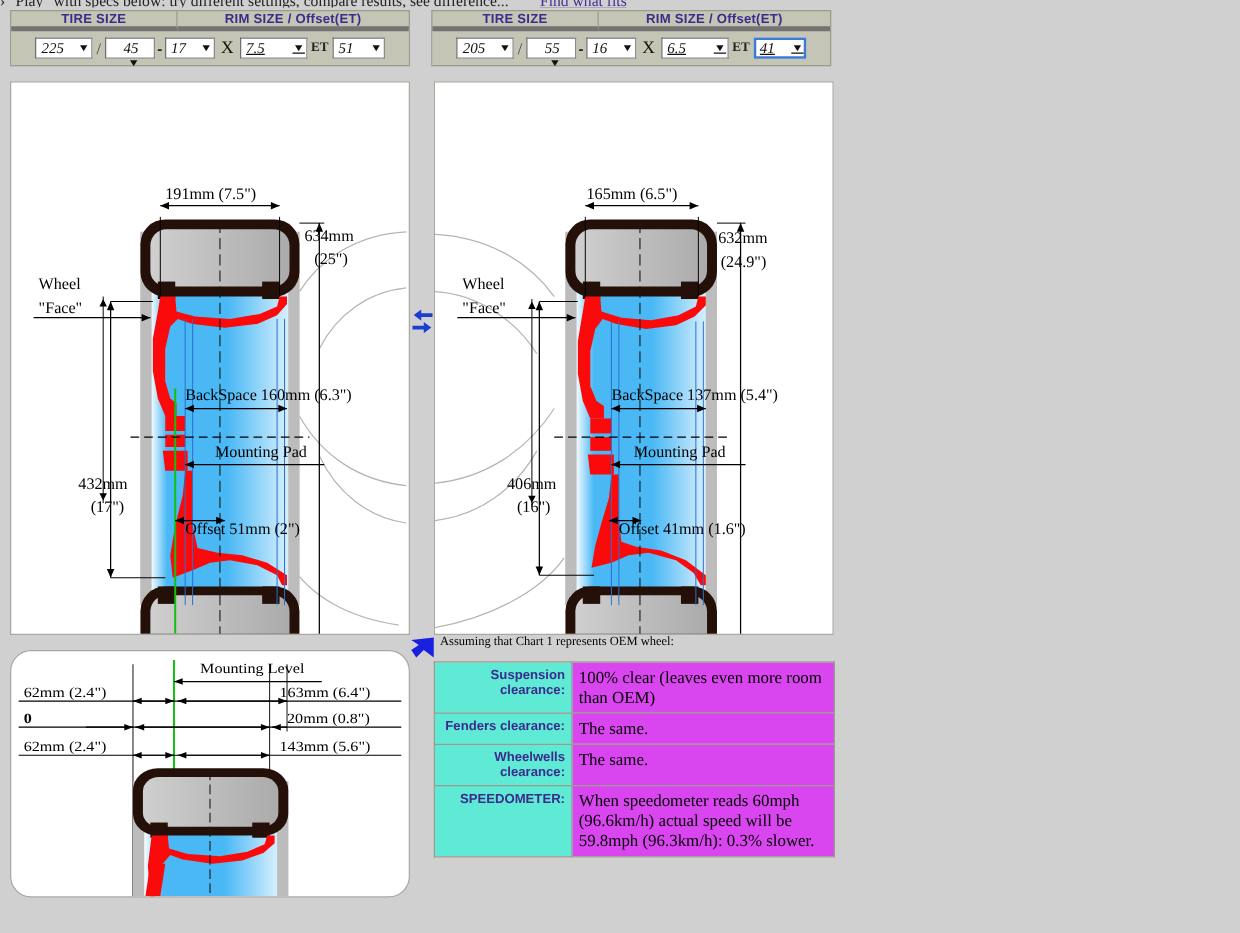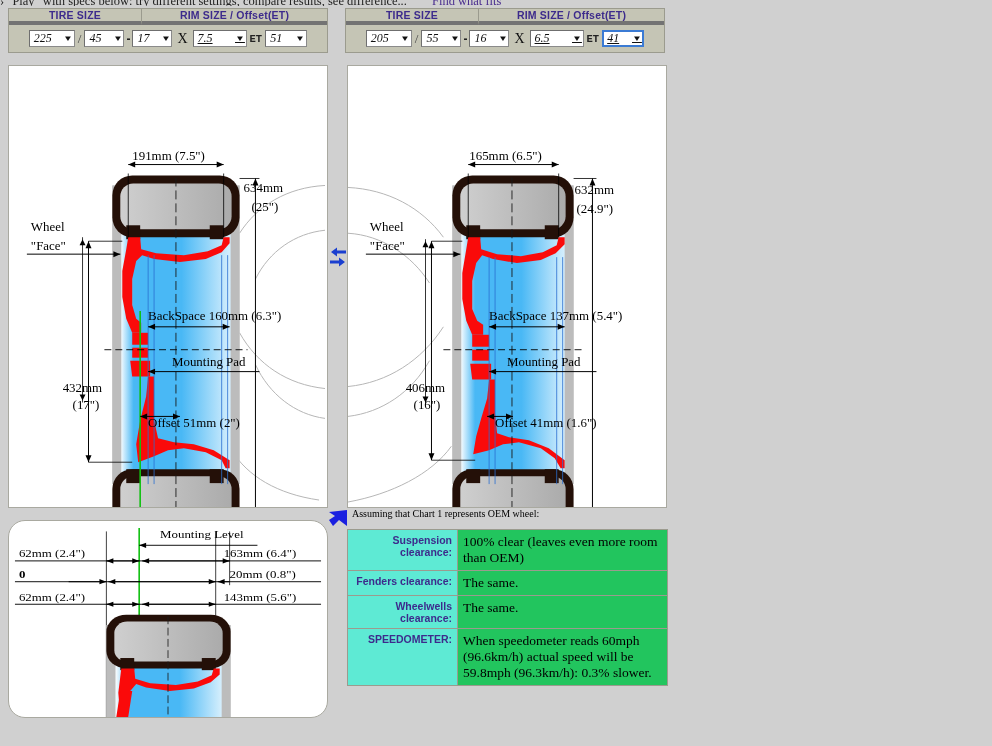--- a/index.html
+++ b/index.html
@@ -49,26 +49,26 @@
     border-top-color:#6f6f6f;border-left-color:#6f6f6f;
     height:17px;box-sizing:border-box;padding:0 2px 0 4px;
     font-family:"Liberation Serif",serif;font-style:italic;font-size:12px;
     color:#111;
   }
   .sel.focus{border:2px solid #3b7bd4;padding:0 1px 0 3px;text-decoration:underline;}
   .sel .caret{
     font-style:normal;font-size:8px;color:#111;margin-left:5px;
     transform:scaleX(1.25);
   }
-  .sel.w225{width:46px;} .sel.w45{width:40px;} .sel.w17{width:40px;}
+  .sel.w225{width:46px;} .sel.w45{width:40px;flex-direction:column;} .sel.w17{width:40px;}
   .sel.w75{width:54px;text-decoration:underline;}  .sel.wet{width:42px;}
   .sepslash{font-family:"Liberation Serif",serif;font-size:13px;color:#444;padding:0 3px;}
   .sepdash{font-family:"Liberation Sans",sans-serif;font-size:12px;color:#222;padding:0 2px;font-weight:bold;}
   .sepx{font-family:"Liberation Serif",serif;font-size:14px;color:#111;padding:0 5px;}
-  .sepet{font-family:Liberation Mono, monospace;font-size:10.5px;font-weight:bold;color:#222;padding:0 3px;text-align:right;}
+  .sepet{font-family:Liberation Serif, serif;font-size:10.5px;font-weight:bold;color:#222;padding:0 3px;text-align:right;}
 
   
   .panel{position:absolute;background:#fff;border:1px solid #a9a9a0;box-sizing:border-box;}
   #panelA{left:8px;top:65px;width:320px;height:443px;}
   #panelB{left:347px;top:65px;width:320px;height:443px;}
   #panelC{left:8px;top:520px;width:320px;height:198px;border-radius:17px;}
   .panel svg{display:block;width:100%;height:100%;}
 
   
   .swapicon{position:absolute;left:327px;top:243px;width:22px;height:28px;}
@@ -85,21 +85,21 @@
     border:1px solid #9b9b8e;border-collapse:collapse;background:#dcdcd4;
     table-layout:fixed;
   }
   .restable td{border:1px solid #9b9b8e;vertical-align:top;padding:4px 5px;}
   .restable td.k{
     width:99px;background:#5eead4;text-align:right;
     font-family:"Liberation Sans",sans-serif;font-size:10.5px;
     font-weight:bold;color:#3d2b8c;line-height:1.15;
   }
   .restable td.v{
-    background:#22c55e;
+    background:#d946ef;
     font-family:"Liberation Serif",serif;font-size:13.5px;color:#000;
     line-height:1.18;
   }
 
   
   .dt{font-family:"Liberation Serif",serif;font-size:13px;fill:#000;}
   .dimline{stroke:#000;stroke-width:1;fill:none;}
   .thin{stroke:#000;stroke-width:0.8;fill:none;}
   .dashln{stroke:#000;stroke-width:0.9;fill:none;stroke-dasharray:7 4;}
   .cdash{stroke:#1a1a1a;stroke-width:0.9;fill:none;stroke-dasharray:9 4;}

